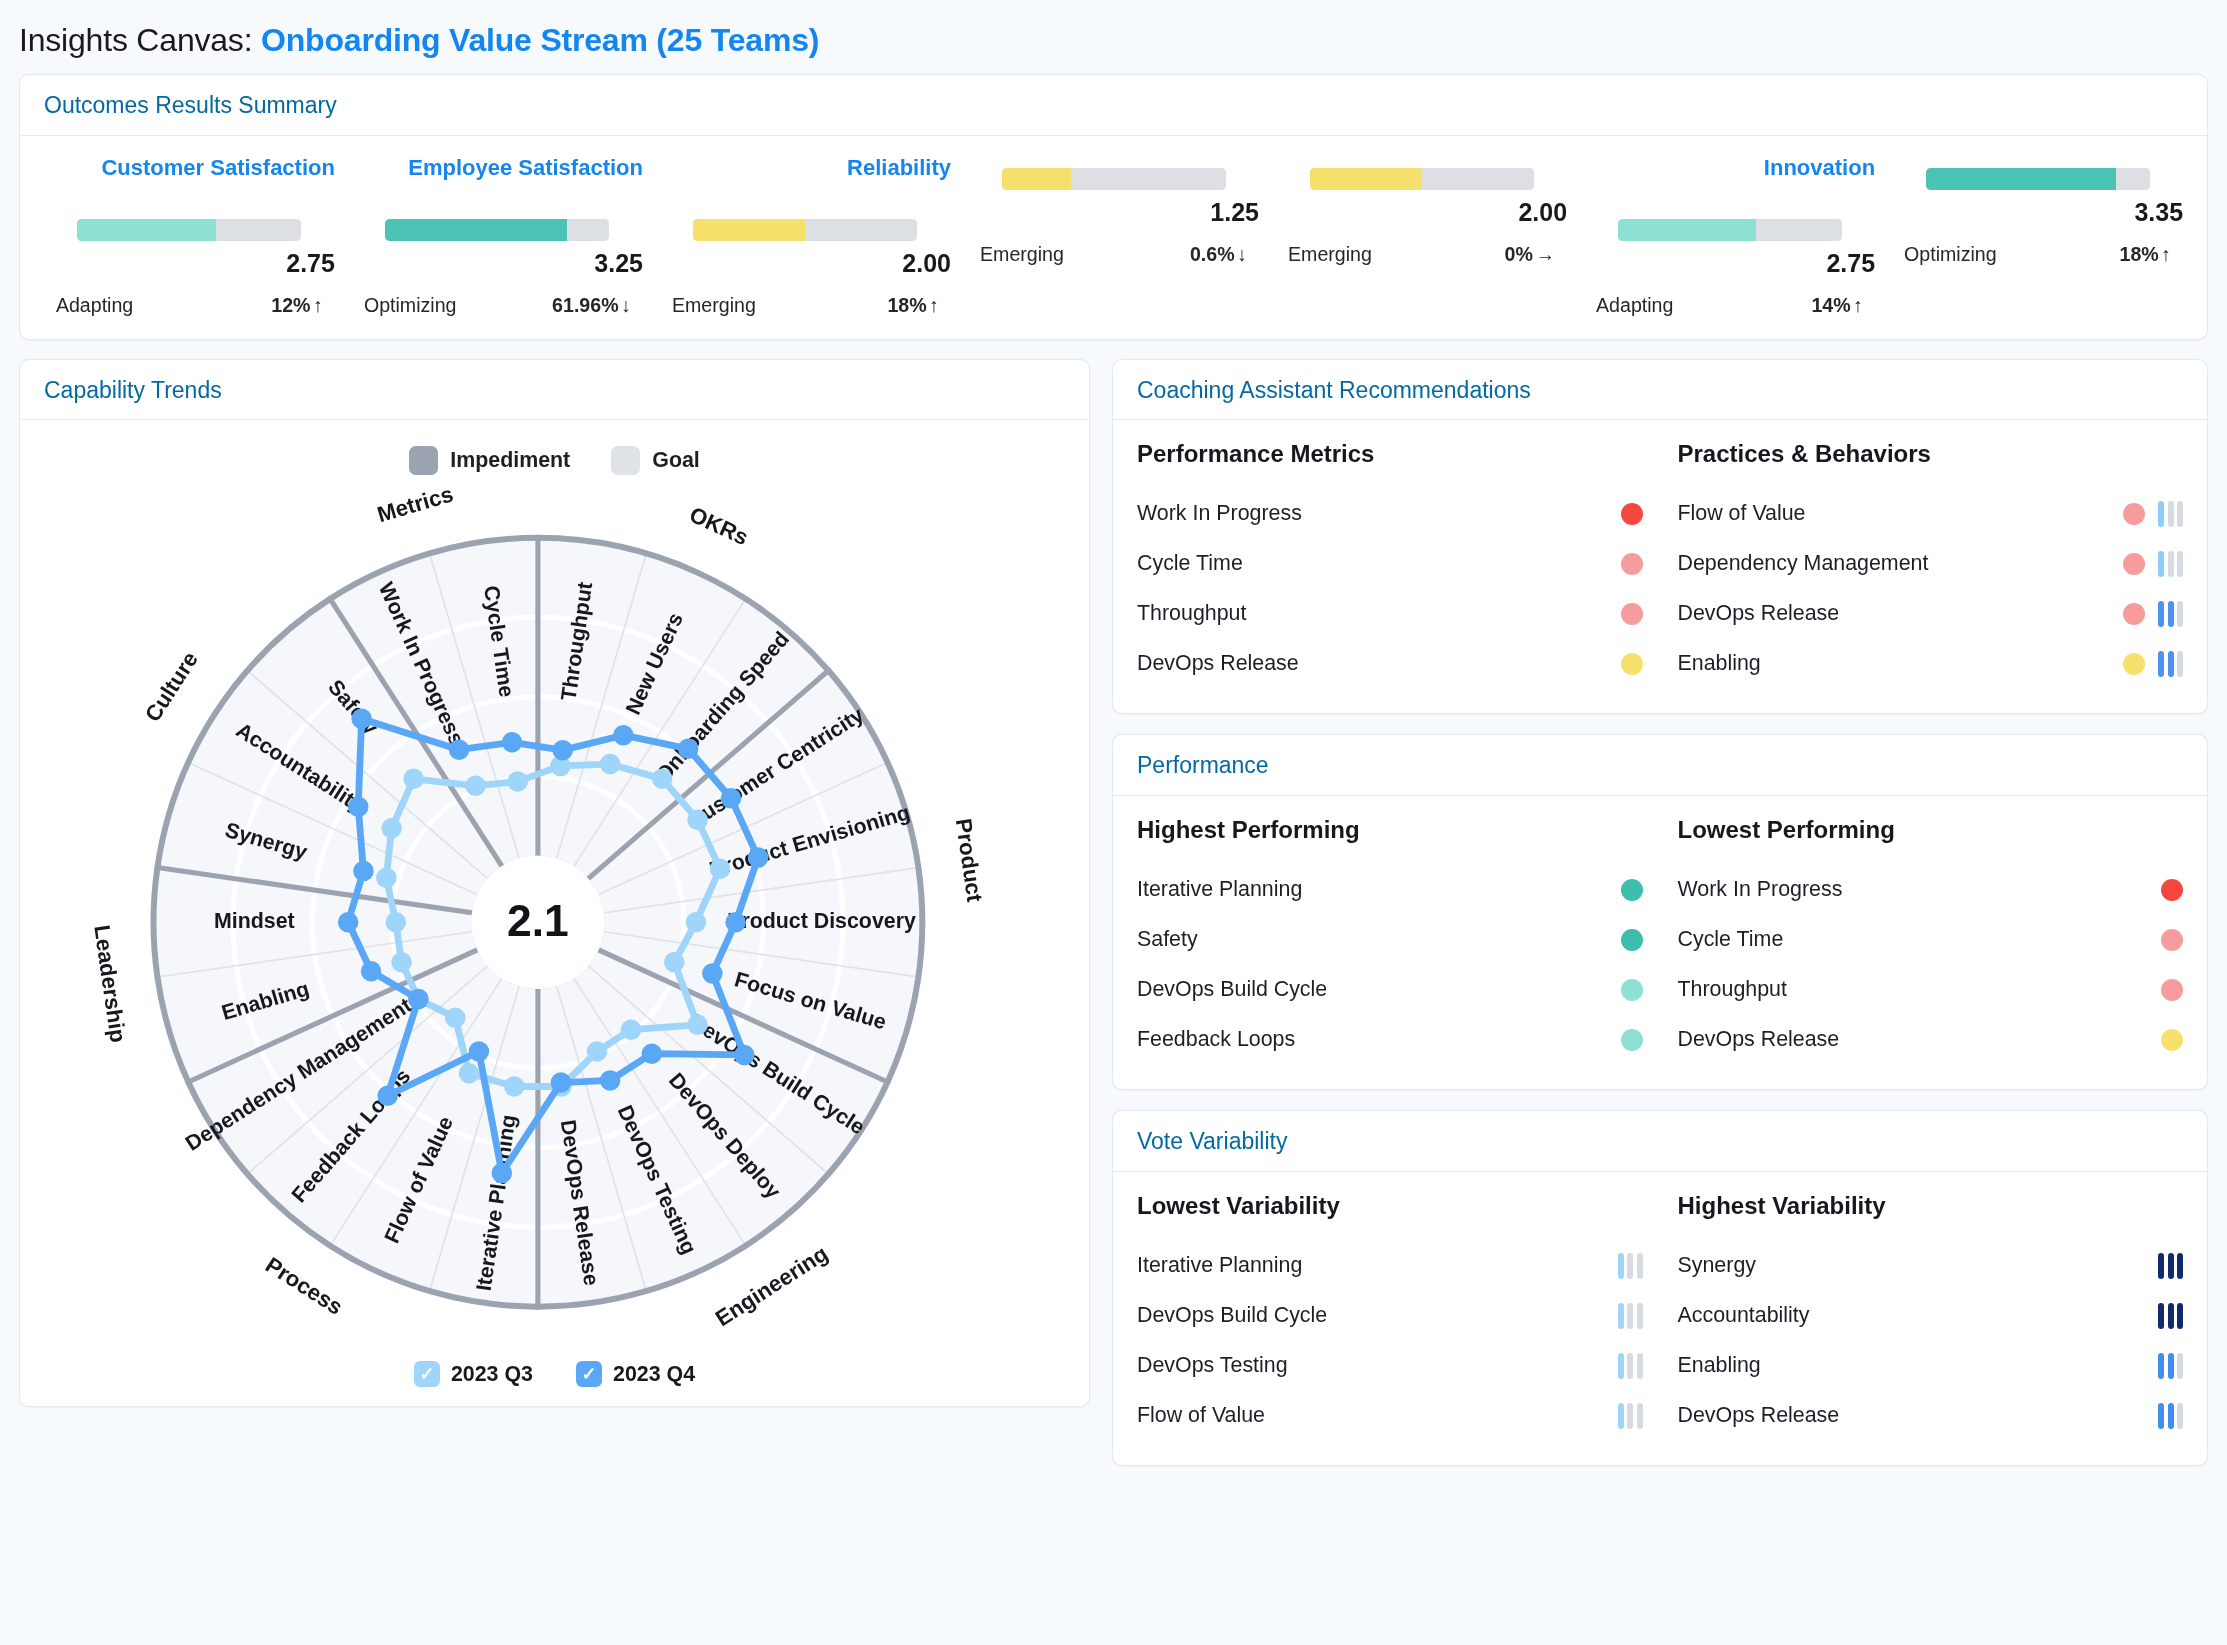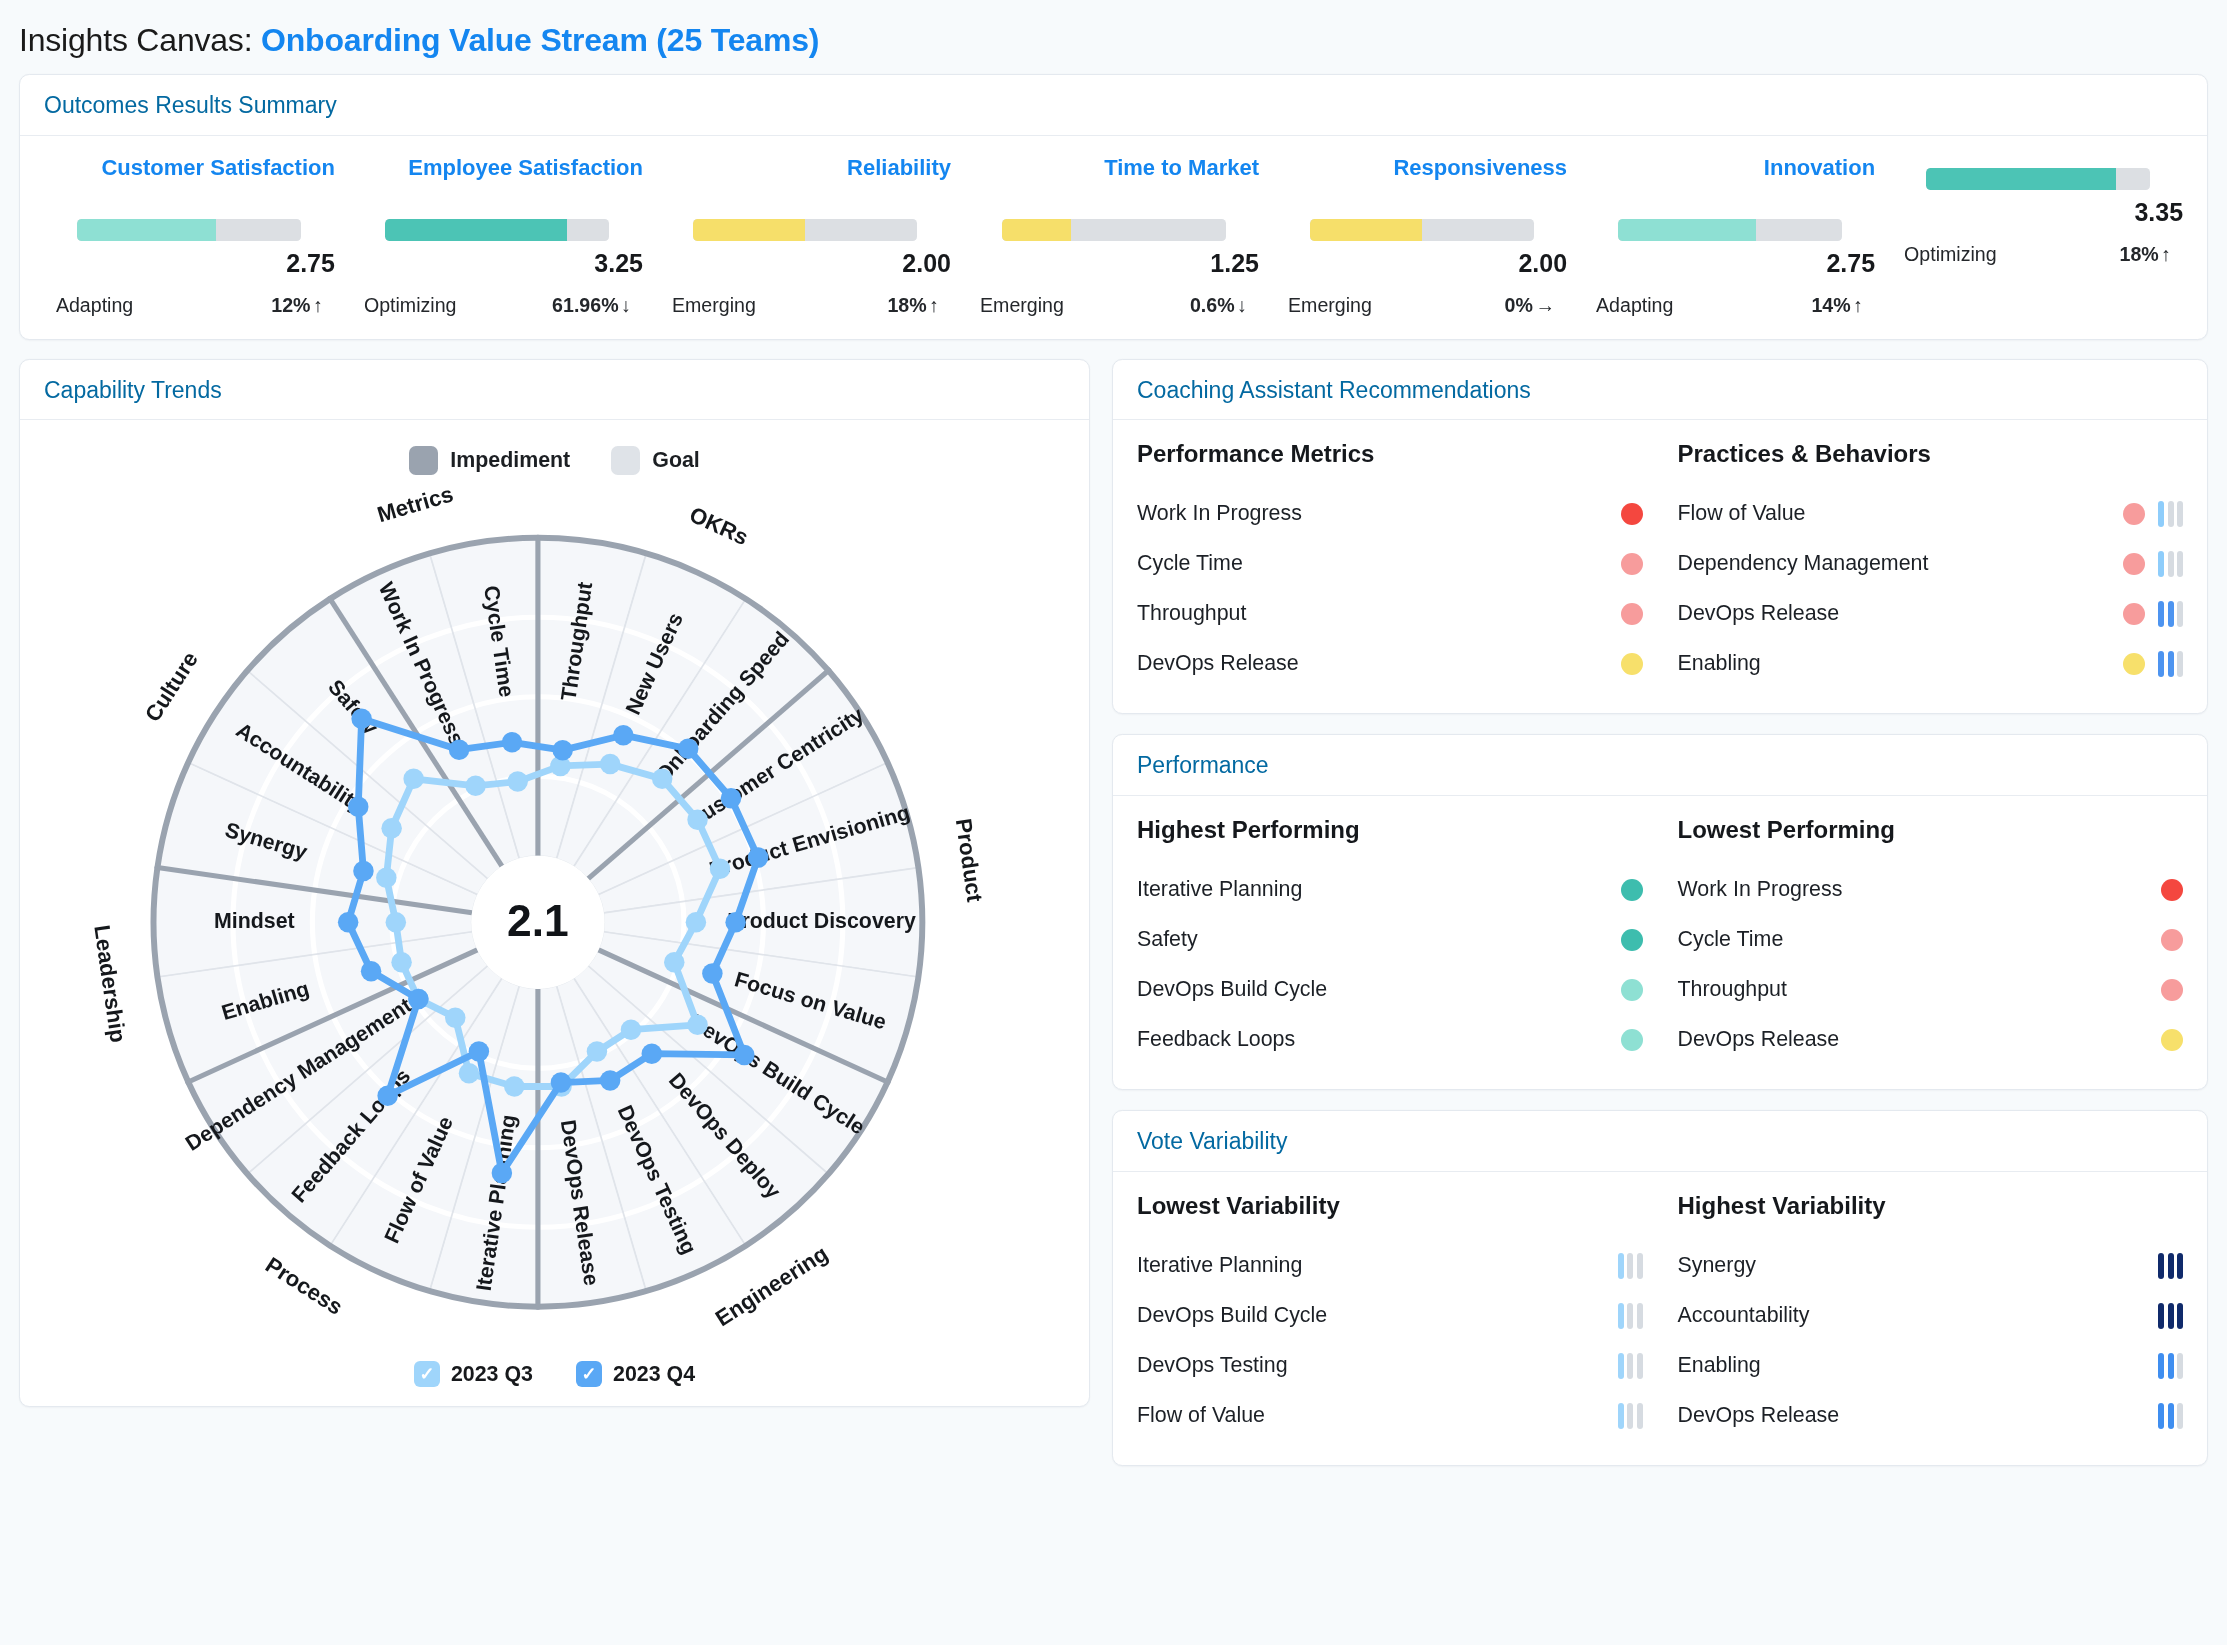--- a/index.html
+++ b/index.html
@@ -171,34 +171,32 @@
     </div>
     <div class="outcome-value">2.00</div>
     <div class="outcome-foot">
       <span>Emerging</span>
       <span class="outcome-delta">
         <span>18%</span><span class="arrow">↑</span>
       </span>
     </div>
       </div>
       <div class="outcome">
-        <div class="outcome-name">Time to Market</div>
     <div class="outcome-bar">
       <div class="outcome-bar-fill" style="width:31%;background:#f6df6a"></div>
     </div>
     <div class="outcome-value">1.25</div>
     <div class="outcome-foot">
       <span>Emerging</span>
       <span class="outcome-delta">
         <span>0.6%</span><span class="arrow">↓</span>
       </span>
     </div>
       </div>
       <div class="outcome">
-        <div class="outcome-name">Responsiveness</div>
     <div class="outcome-bar">
       <div class="outcome-bar-fill" style="width:50%;background:#f6df6a"></div>
     </div>
     <div class="outcome-value">2.00</div>
     <div class="outcome-foot">
       <span>Emerging</span>
       <span class="outcome-delta">
         <span>0%</span><span class="arrow">→</span>
       </span>
     </div>

